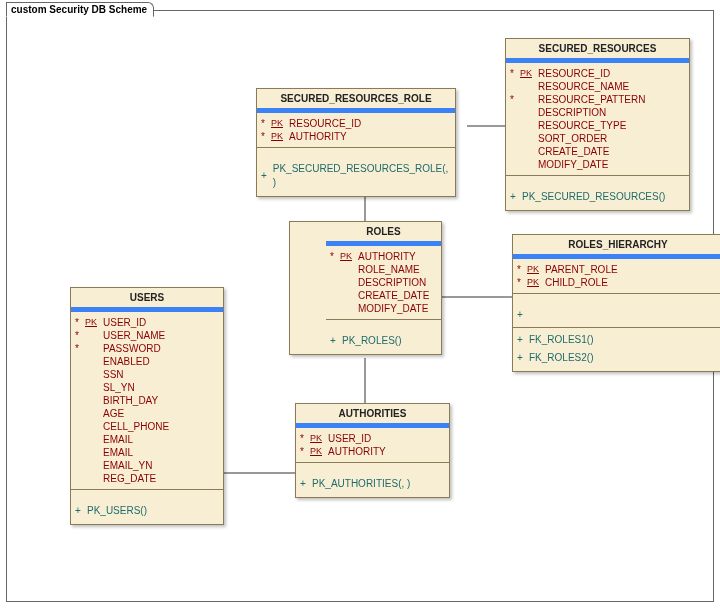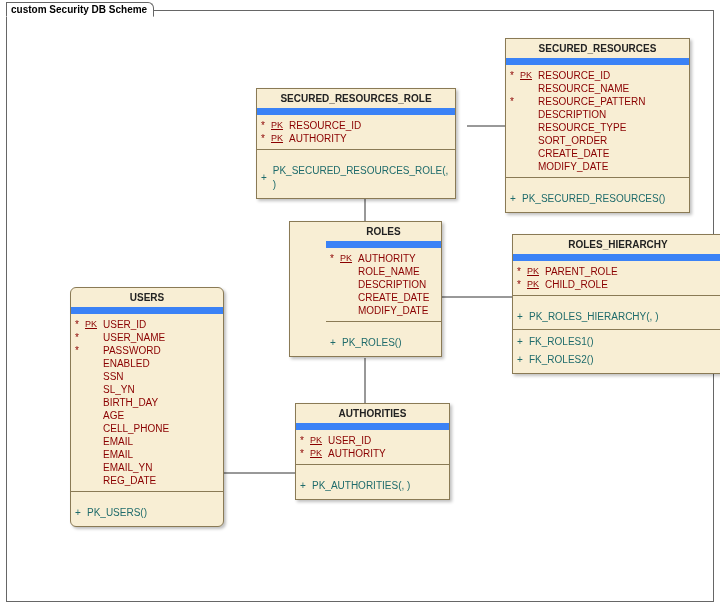--- a/index.html
+++ b/index.html
@@ -39,21 +39,21 @@
     position: absolute;
     background: #F8EED4;
     border: 1px solid #8a7a55;
     box-shadow: 2px 2px 3px rgba(0,0,0,0.25);
     font-size: 10px;
   }
   .entity .title {
     text-align: center;
     font-weight: bold;
     padding: 4px 2px;
-    border-bottom: 7px solid #3b82f6;
+    border-bottom: 5px solid #3b82f6;
     color: #222;
   }
   .entity .attrs {
     padding: 4px 0;
     border-bottom: 1px solid #8a7a55;
     min-height: 12px;
   }
   .entity .ops {
     padding: 4px 0;
     min-height: 12px;
@@ -232,35 +232,34 @@
         <div class="row">
           <span class="mark">*</span>
           <span class="key">PK</span>
           <span class="txt">CHILD_ROLE</span>
         </div>
       </div>
     <div class="spacer"></div>
     <div class="ops">
         <div class="op-row">
           <span class="plus">+</span>
-          <span class="txt">PK_ROLES_HIERARCHY(, )</span>
         </div>
         <div style="border-top: 1px solid rgb(138, 122, 85); margin: 3px 0px;"></div>
         <div class="op-row">
           <span class="plus">+</span>
           <span class="txt">FK_ROLES1()</span>
         </div>
         <div class="op-row">
           <span class="plus">+</span>
           <span class="txt">FK_ROLES2()</span>
         </div>
       </div>
   </div>
 
-  <div id="ent-users" class="entity" style="left:70px; top:287px; width:154px;border-radius:6px;">
+  <div id="ent-users" class="entity" style="left:70px; top:287px; width:154px;">
     <div class="title">USERS</div>
     <div class="attrs">
         <div class="row">
           <span class="mark">*</span>
           <span class="key">PK</span>
           <span class="txt">USER_ID</span>
         </div>
         <div class="row">
           <span class="mark">*</span>
           <span class="key"></span>

